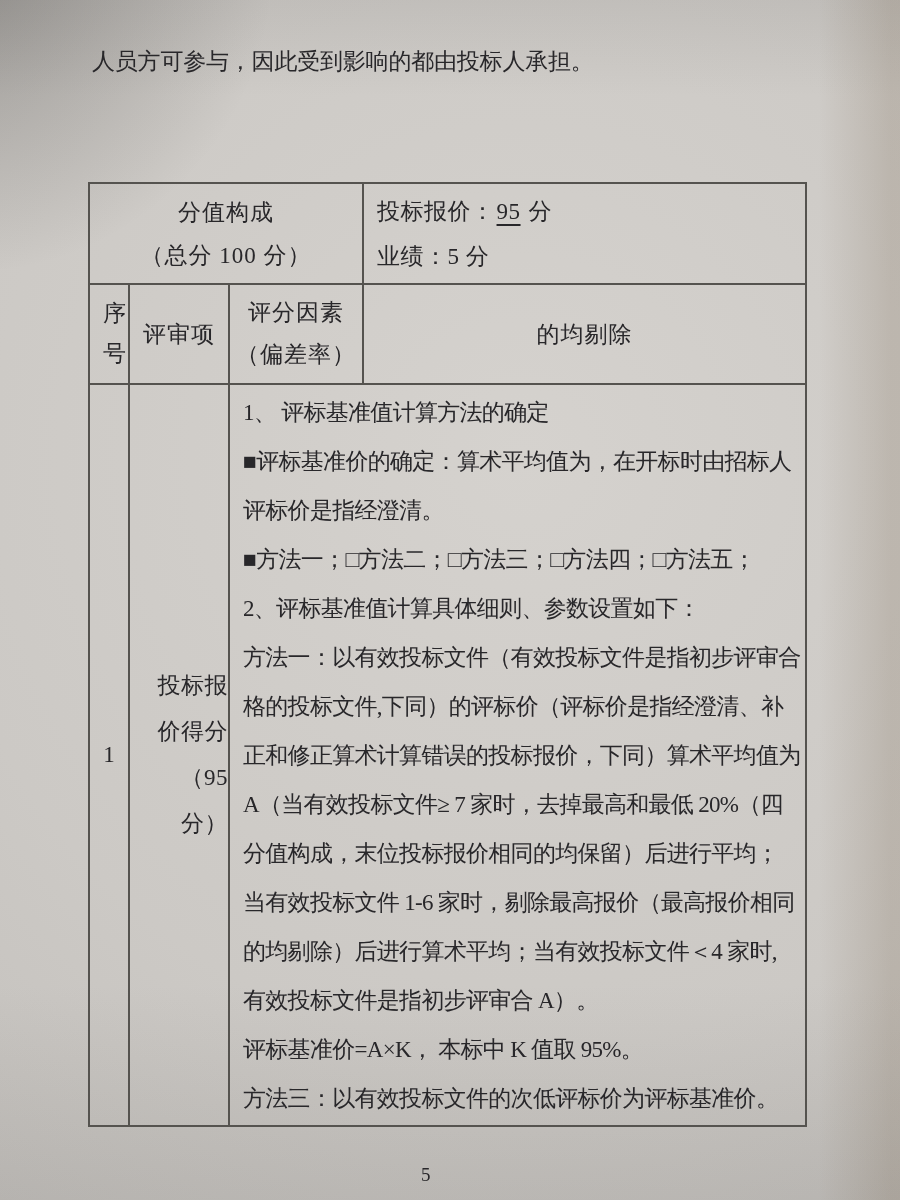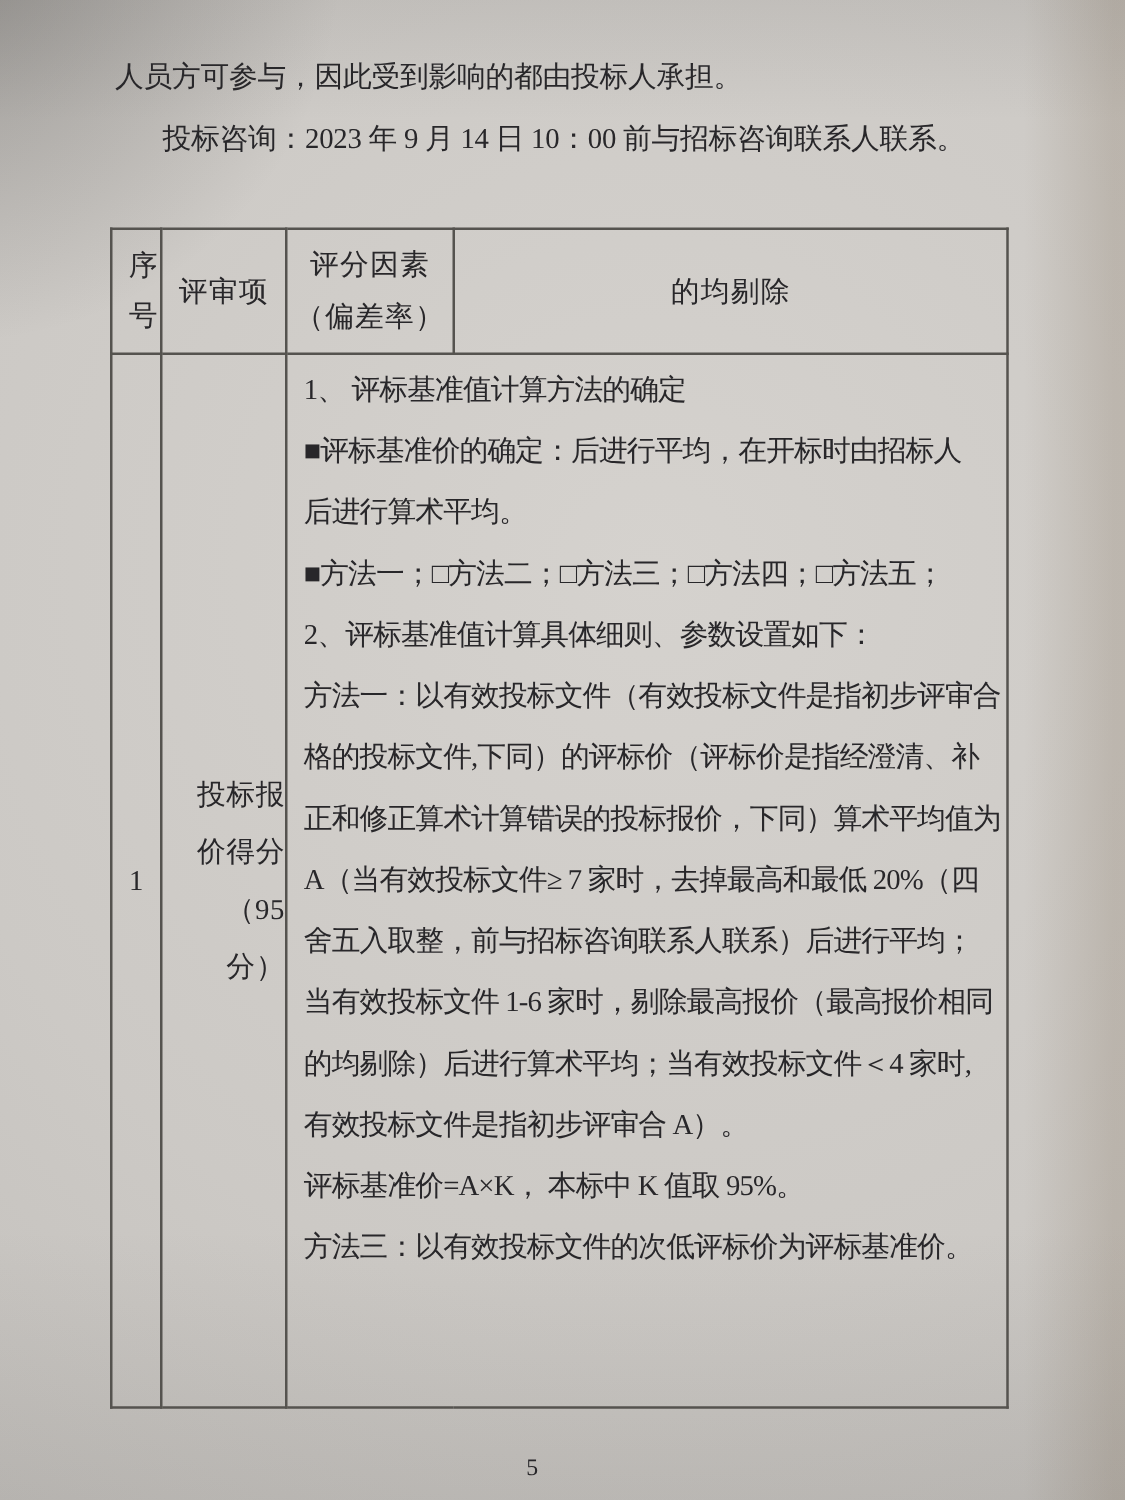--- a/index.html
+++ b/index.html
@@ -45,57 +45,66 @@
   .c-criteria{vertical-align:top !important;padding:3px 4px 0 13px !important;margin-left:23px;}
   .crit-line{line-height:49px;letter-spacing:-0.7px;white-space:nowrap;}
   .page-number{position:absolute;left:421px;top:1164px;font-size:19px;}
 </style>
 </head>
 <body>
 
 <div class="page">
 
   <div class="line intro">人员方可参与，因此受到影响的都由投标人承担。</div>
-  <div class="line consult">投标咨询：2023 年 9 月 14 日 10：00 前与招标咨询联系人联系。</div>
 
   <table class="eval-table">
     <colgroup>
       <col style="width:40px">
         <col style="width:100px">
         <col style="width:134px">
         <col style="width:443px">
     </colgroup>
     <tbody>
+      <tr class="r1">
+        <td colspan="3" class="c-comp">
+          <div>分值构成</div>
+          <div>（总分 100 分）</div>
+        </td>
+        <td class="c-breakdown">
+          <div class="bd-line"><span>投标报价：</span><span class="u">95</span><span class="unit">分</span></div>
+          <div class="bd-line">业绩：5 分</div>
+        </td>
+      </tr>
       <tr class="r2">
         <td class="hdr hdr-seq">序号</td>
         <td class="hdr">评审项</td>
         <td class="hdr">
           <div>评分因素</div>
           <div>（偏差率）</div>
         </td>
         <td class="hdr">的均剔除</td>
       </tr>
       <tr class="r3">
         <td class="c-seq">1</td>
         <td class="c-item">
           <div>投标报</div>
           <div>价得分</div>
           <div>（95 分）</div>
         </td>
         <td colspan="2" class="c-criteria">
           <div class="crit-line">1、 评标基准值计算方法的确定</div>
-          <div class="crit-line">■评标基准价的确定：后进行平均，在开标时由招标人</div>
-          <div class="crit-line">后进行算术平均。</div>
+          <div class="crit-line">■评标基准价的确定：算术平均值为，在开标时由招标人</div>
+          <div class="crit-line">评标价是指经澄清。</div>
           <div class="crit-line">■方法一；□方法二；□方法三；□方法四；□方法五；</div>
           <div class="crit-line">2、评标基准值计算具体细则、参数设置如下：</div>
           <div class="crit-line">方法一：以有效投标文件（有效投标文件是指初步评审合</div>
           <div class="crit-line">格的投标文件,下同）的评标价（评标价是指经澄清、补</div>
           <div class="crit-line">正和修正算术计算错误的投标报价，下同）算术平均值为</div>
           <div class="crit-line">A（当有效投标文件≥ 7 家时，去掉最高和最低 20%（四</div>
-          <div class="crit-line">舍五入取整，前与招标咨询联系人联系）后进行平均；</div>
+          <div class="crit-line">分值构成，末位投标报价相同的均保留）后进行平均；</div>
           <div class="crit-line">当有效投标文件 1-6 家时，剔除最高报价（最高报价相同</div>
           <div class="crit-line">的均剔除）后进行算术平均；当有效投标文件＜4 家时,</div>
           <div class="crit-line">有效投标文件是指初步评审合 A）。</div>
           <div class="crit-line">评标基准价=A×K， 本标中 K 值取 95%。</div>
           <div class="crit-line">方法三：以有效投标文件的次低评标价为评标基准价。</div>
         </td>
       </tr>
     </tbody>
   </table>
 

